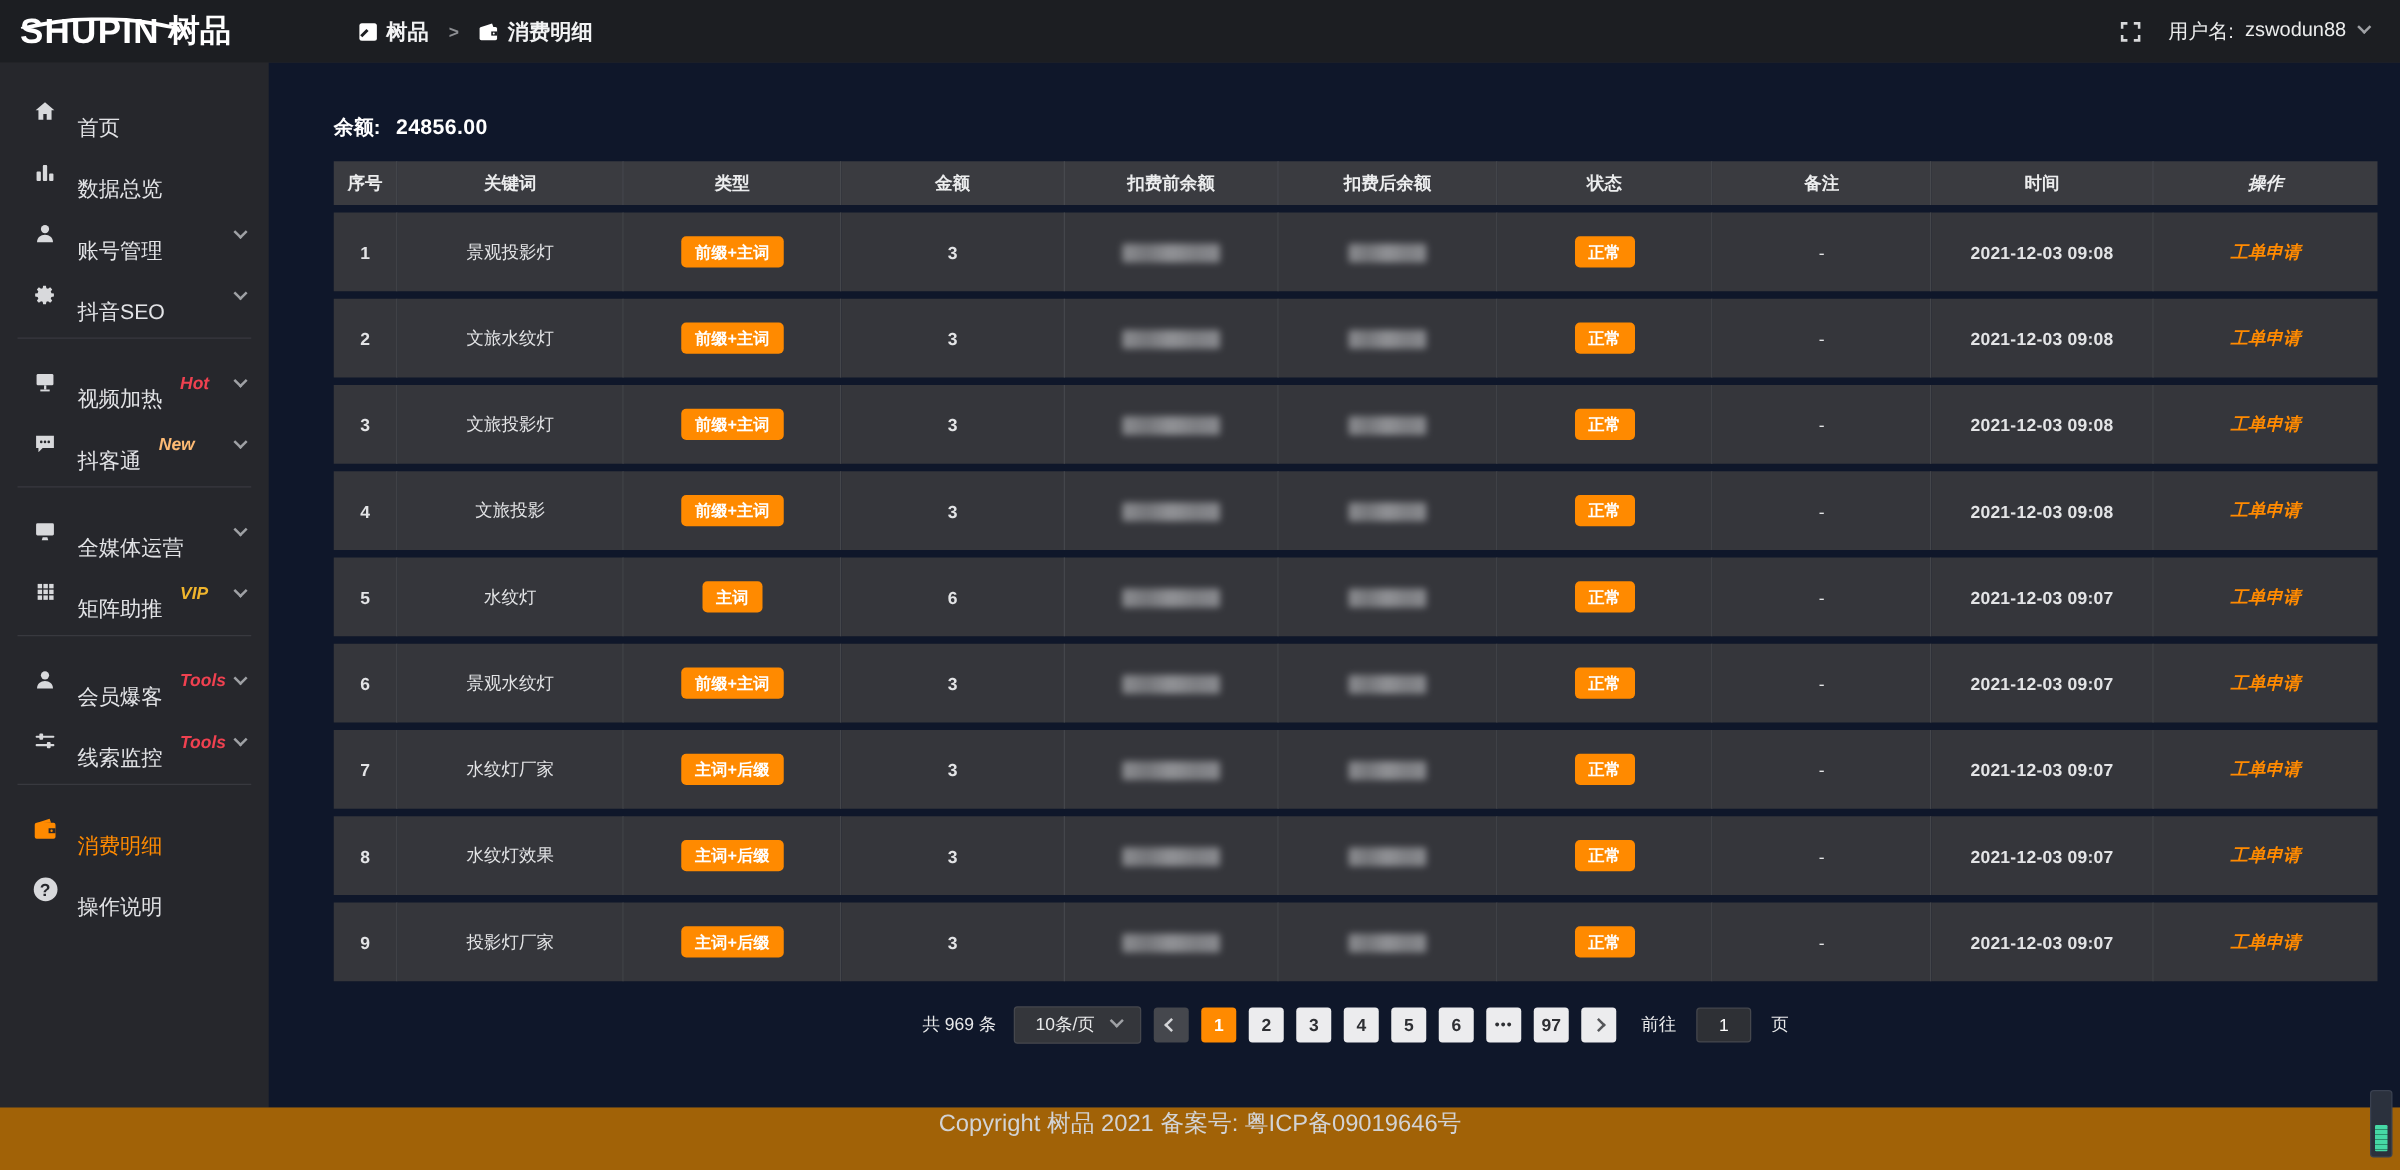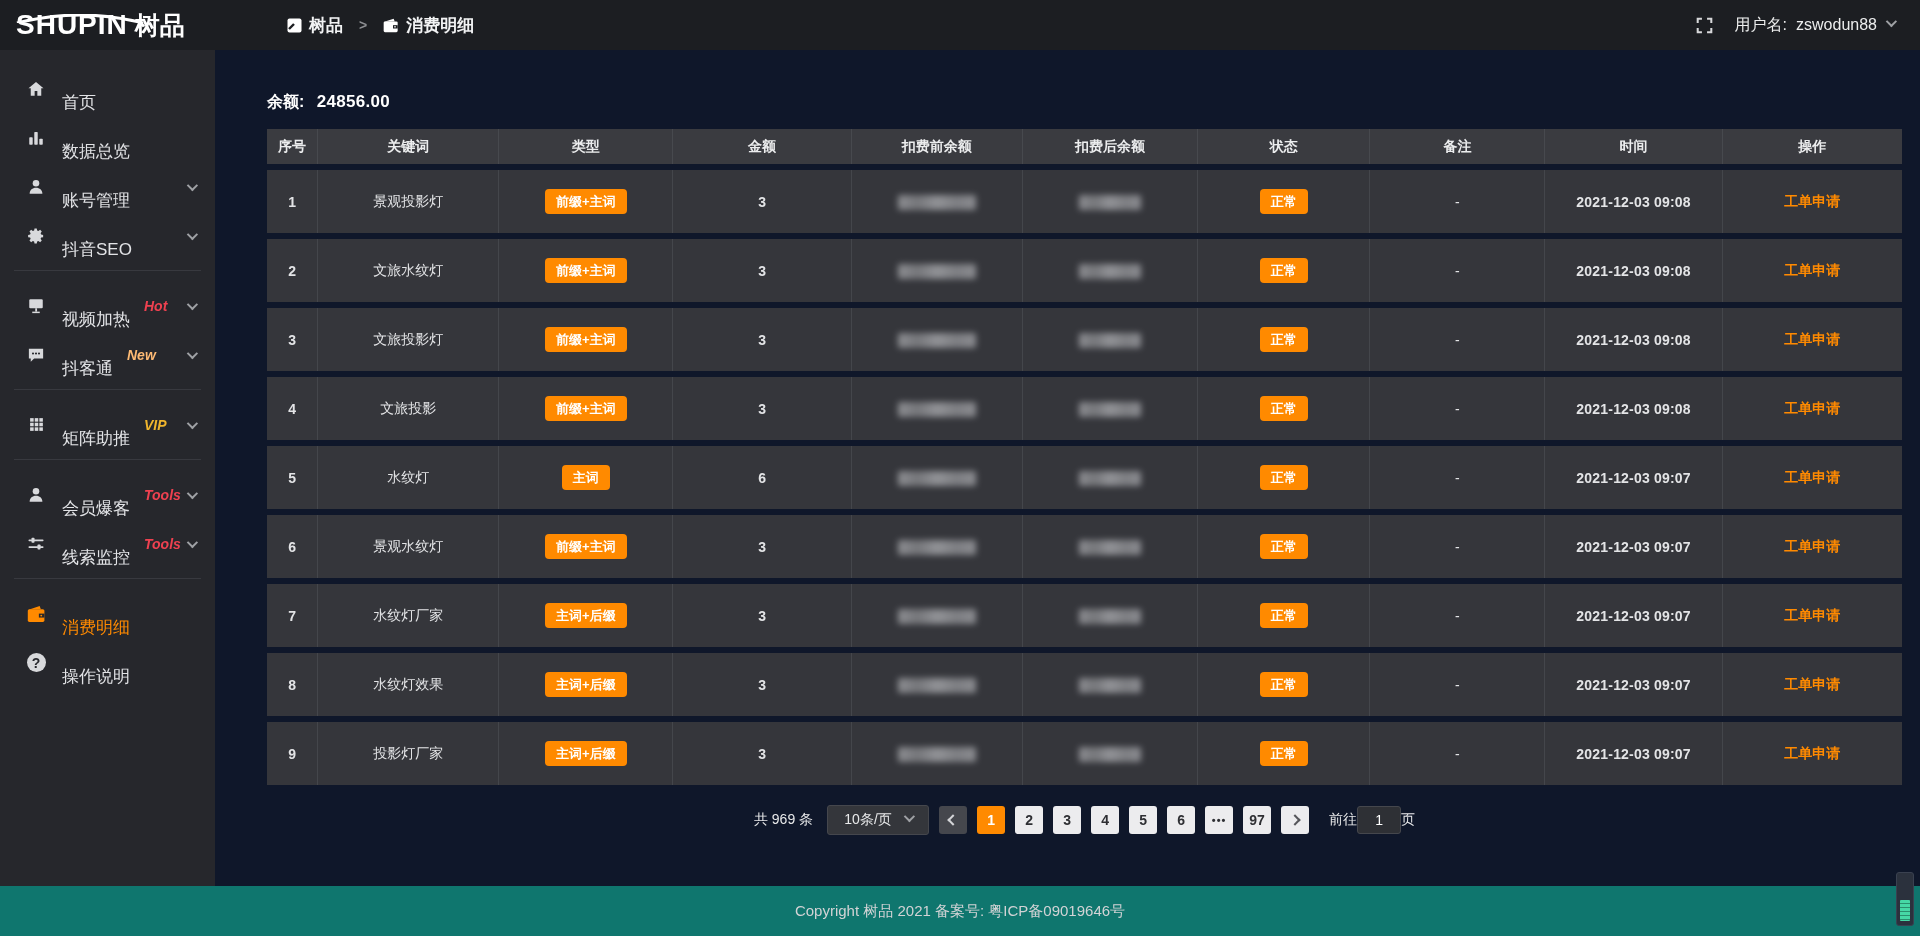--- a/index.html
+++ b/index.html
@@ -43,21 +43,21 @@
   .main { position:absolute; left:215px; top:50px; right:0; bottom:50px; background:#0f172a;
     padding:0 18px 0 52px; }
   .balance { margin-top:42px; font-size:16px; font-weight:700; color:#fff; }
   .balance b { margin-left:8px; font-size:17px; letter-spacing:.3px; }
 
   table.dtable { width:100%; border-collapse:separate; border-spacing:0 6px; margin-top:10px; table-layout:fixed; }
   .dtable th { background:#3a3b40; height:35px; font-size:14px; font-weight:700; color:#ecedee;
     border-right:1px solid #47494e; }
   .dtable td { background:#35363b; height:63px; text-align:center; font-size:14px; color:#e3e4e6;
     border-right:1px solid #44464b; }
-  .dtable th:last-child, .dtable td:last-child { border-right:none; }
+  .dtable th:last-child, .dtable td:last-child { border-right:none;font-style:italic; }
   .td-num { font-weight:700; font-size:15px; color:#f0f1f2; }
   .td-kw  { font-size:15px; }
   .td-time{ font-size:15px; font-weight:600; letter-spacing:.2px; }
   .badge { display:inline-block; background:#ff8a00; color:#fff; font-size:13px; font-weight:600;
     padding:6px 11px; border-radius:4px; line-height:1; }
   .blurred { display:inline-block; height:15px; border-radius:2px; opacity:.9;
     background:linear-gradient(90deg,#97989c 0%,#7c7d81 25%,#9b9ca0 50%,#85868a 75%,#94959a 100%);
     filter:blur(3px); vertical-align:middle; }
   .blurred.b1 { width:78px; }
   .blurred.b2 { width:62px; }
@@ -69,27 +69,27 @@
   .page-size { display:flex; align-items:center; justify-content:center; gap:12px; width:102px; height:30px;
     background:#34363b; border:1px solid #45474d; border-radius:3px; font-size:14px; color:#e8e9ea; cursor:pointer; }
   .pbtn { min-width:28px; height:28px; border:none; border-radius:3px; background:#ececee; color:#2e2f33;
     font-size:14px; font-weight:700; display:flex; align-items:center; justify-content:center;
     cursor:pointer; padding:0 6px; }
   .pbtn.dark { background:#45474d; }
   .pbtn.dark .chev { border-color:#d4d5d8; }
   .pbtn.light .chev { border-color:#55565a; }
   .pbtn.active { background:#ff8a00; color:#fff; }
   .pbtn.dots { letter-spacing:1px; font-size:11px; }
-  .goto { display:flex; align-items:center; gap:0; margin-left:10px; font-size:14px; color:#e8e9ea; }
+  .goto { display:flex; align-items:center; gap:16px; margin-left:10px; font-size:14px; color:#e8e9ea; }
   .goto input { width:44px; height:28px; background:#2e3035; border:1px solid #45474d; border-radius:3px;
     color:#fff; text-align:center; font-size:14px; font-family:inherit; }
 
   
-  .footer { position:absolute; left:0; right:0; bottom:0; height:50px; background:#0f766e;
-    display:flex; align-items:center; justify-content:center; font-size:15px; color:#d2d3d5; }
+  .footer { position:absolute; left:0; right:0; bottom:0; height:50px; background:#a16207;
+    display:flex; justify-content:center; font-size:19px; color:#d2d3d5; }
 
   
   .float-widget { position:absolute; right:6px; bottom:10px; width:18px; height:54px; background:#2b313d;
     border:1px solid #3a4150; border-radius:3px; cursor:pointer; z-index:9; }
   .float-widget::after { content:""; position:absolute; left:3px; right:3px; bottom:4px; height:21px;
     background:repeating-linear-gradient(180deg,#46d8a5 0 3px,#2a8f6d 3px 4px); border-radius:1px; }
 
   svg { display:block; }
 </style>
 </head>
@@ -207,20 +207,30 @@
           <circle cx="16" cy="10" r="1.4" fill="#26272c"></circle>
         </svg>
       </span>
     <span class="nav-label">抖客通</span>
     <span class="nav-tag" style="color: #fdba74;">New</span>
     <i class="chev nav-chev"></i>
   </div>
 
   <div class="nav-divider"></div>
 
+  <div class="nav-item">
+    <span class="nav-icon">
+        <svg width="18" height="18" viewBox="0 0 24 24" fill="currentColor">
+          <rect x="2.5" y="3.5" width="19" height="13" rx="1.5"></rect>
+          <path d="M9.5 18.5h5l1 3h-7z"></path>
+        </svg>
+      </span>
+    <span class="nav-label">全媒体运营</span>
+    <i class="chev nav-chev"></i>
+  </div>
 
   <div class="nav-item">
     <span class="nav-icon">
         <svg width="17" height="17" viewBox="0 0 24 24" fill="currentColor">
           <rect x="3" y="3" width="5" height="5"></rect>
           <rect x="9.5" y="3" width="5" height="5"></rect>
           <rect x="16" y="3" width="5" height="5"></rect>
           <rect x="3" y="9.5" width="5" height="5"></rect>
           <rect x="9.5" y="9.5" width="5" height="5"></rect>
           <rect x="16" y="9.5" width="5" height="5"></rect>

